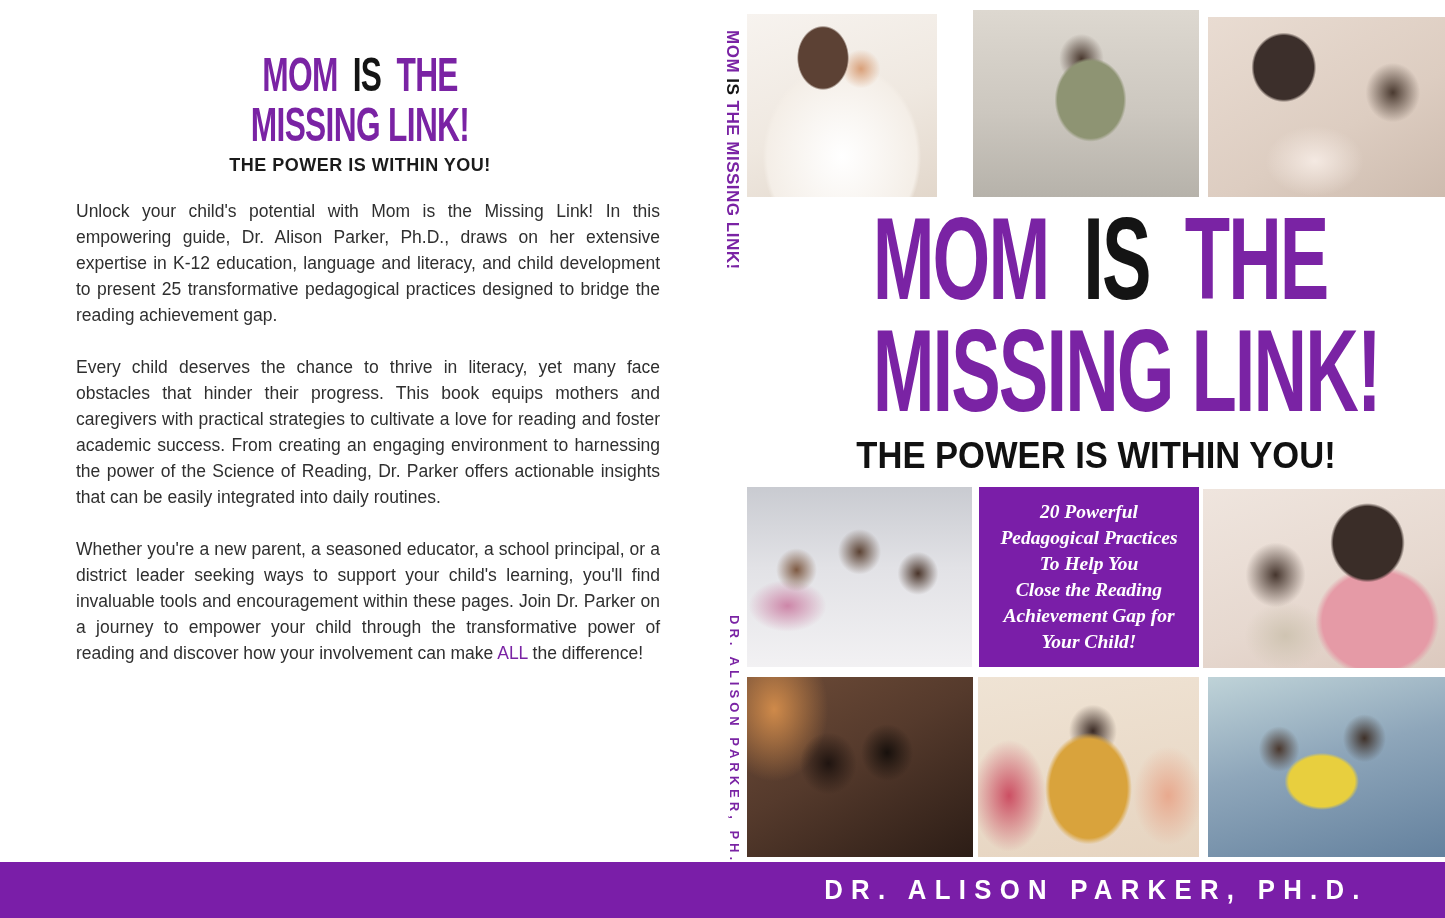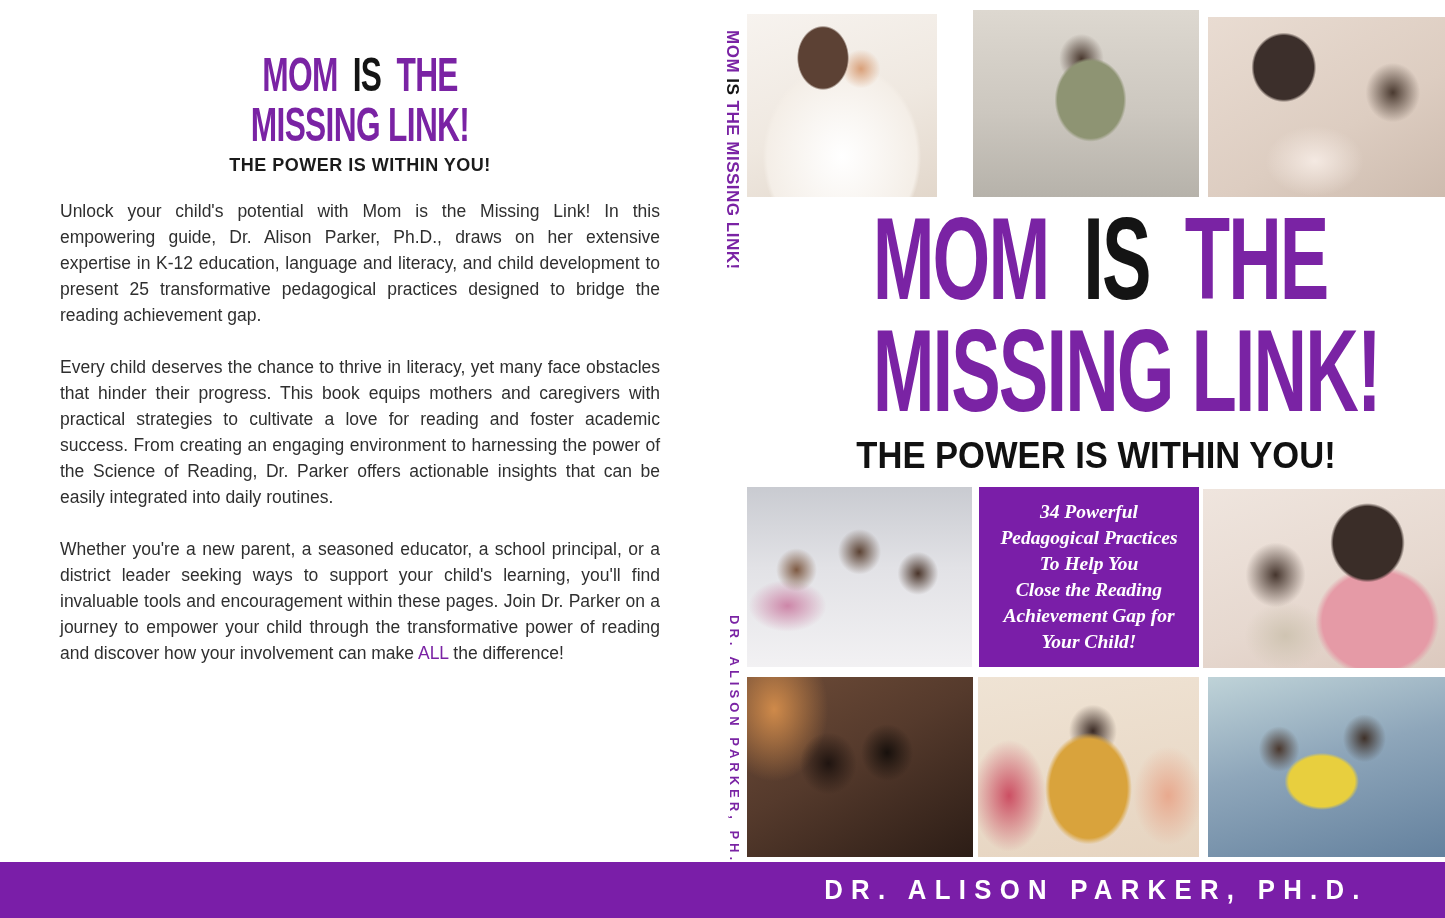--- a/index.html
+++ b/index.html
@@ -14,21 +14,21 @@
   .w + .w{margin-left:.22em;}
 
   
   .back-cover{position:absolute;left:0;top:0;width:700px;height:918px;}
   .bc-title-block{position:absolute;left:60px;top:50px;width:600px;text-align:center;}
   .bc-line{font-size:48px;line-height:50px;letter-spacing:-1px;
            transform:scaleX(.66);transform-origin:50% 50%;}
   .bc-subtitle{font-size:18px;font-weight:700;letter-spacing:.5px;color:#1b1b1b;margin-top:5px;}
   .bc-body{position:absolute;left:60px;top:198px;width:600px;
            font-size:17.5px;line-height:26px;color:#2f2f2f;text-align:justify;}
-  .bc-body p{margin:0 0 26px 0;}
+  .bc-body p{margin:0 0 26px 16px;}
 
   
   .spine{position:absolute;left:704px;top:0;width:38px;height:918px;}
   .spine-title,.spine-author{position:absolute;left:0;width:38px;
       writing-mode:vertical-rl;text-orientation:mixed;white-space:nowrap;
       font-weight:700;}
   .spine-title{top:30px;font-size:17px;letter-spacing:.5px;}
   .spine-author{top:615px;font-size:13px;letter-spacing:4px;color:#7a23a4;}
 
   
@@ -139,21 +139,21 @@
         <span class="w purple">MOM</span>
         <span class="w ink">IS</span>
         <span class="w purple">THE</span>
       </h1>
       <h1 class="display fc-line purple" style="margin:0">MISSING LINK!</h1>
       <div class="fc-subtitle">THE POWER IS WITHIN YOU!</div>
     </header>
 
     <div class="photo ph4"></div>
     <div class="badge">
-      <div class="badge-text">34 Powerful
+      <div class="badge-text">20 Powerful
 Pedagogical Practices
 To Help You
 Close the  Reading
 Achievement Gap for
 Your Child!</div>
     </div>
     <div class="photo ph5"></div>
 
     <div class="photo ph6"></div>
     <div class="photo ph7"></div>

